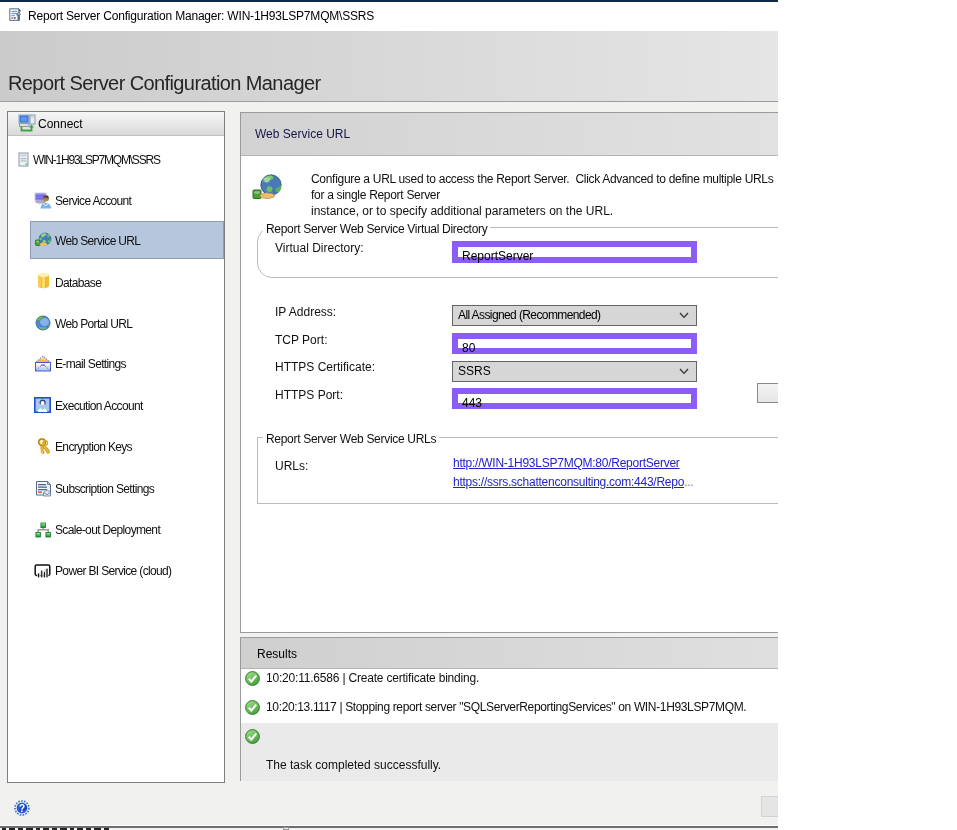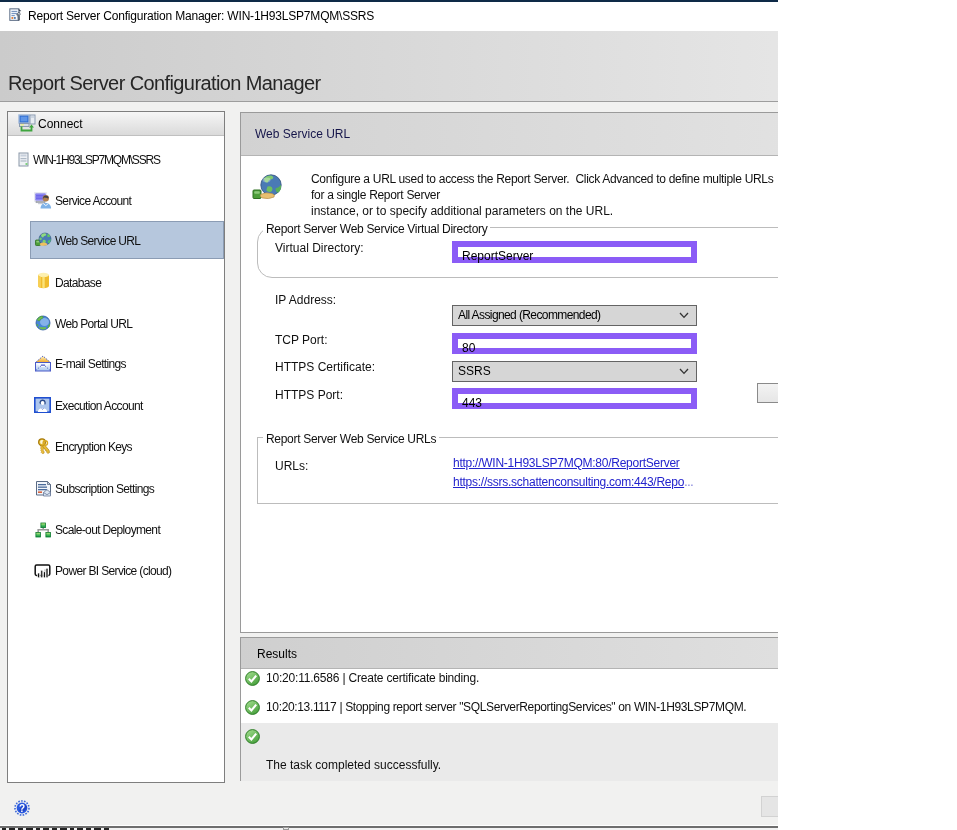--- a/index.html
+++ b/index.html
@@ -226,21 +226,21 @@
   </svg>
 
   <div class="abs" style="left:311px;top:171px;font-size:12px;color:#101010;line-height:16px;"><span style="letter-spacing:-0.3px;">Configure a URL used to access the Report Server.&nbsp; Click Advanced to define multiple URLs for a single Report Server</span><br>instance, or to specify additional parameters on the URL.</div>
 
   <div class="grp" style="left:257px;top:227px;width:662px;height:51px;border-radius:15px;">
     <span class="leg">Report Server Web Service Virtual Directory</span>
   </div>
   <div class="lbl" style="left:275px;top:241px;">Virtual Directory:</div>
   <div class="tb" style="left:452px;top:241px;width:245px;height:22px;">ReportServer</div>
 
-  <div class="lbl" style="left:275px;top:293px;text-align:center;">IP Address:</div>
+  <div class="lbl" style="left:275px;top:305px;text-align:center;">IP Address:</div>
   <div class="dd" style="left:452px;top:305px;width:245px;height:21px;letter-spacing:-0.6px;">All Assigned (Recommended)
     <svg style="position:absolute;right:7px;top:6px;" width="10" height="7" viewBox="0 0 10 7">
         <path d="M1 1 L5 5.4 L9 1" fill="none" stroke="#333" stroke-width="1.3"></path>
       </svg>
   </div>
   <div class="lbl" style="left:275px;top:333px;">TCP Port:</div>
   <div class="tb" style="left:452px;top:333px;width:245px;height:21px;">80</div>
   <div class="lbl" style="left:275px;top:360px;">HTTPS Certificate:</div>
   <div class="dd" style="left:452px;top:361px;width:245px;height:21px;">SSRS
     <svg style="position:absolute;right:7px;top:6px;" width="10" height="7" viewBox="0 0 10 7">

